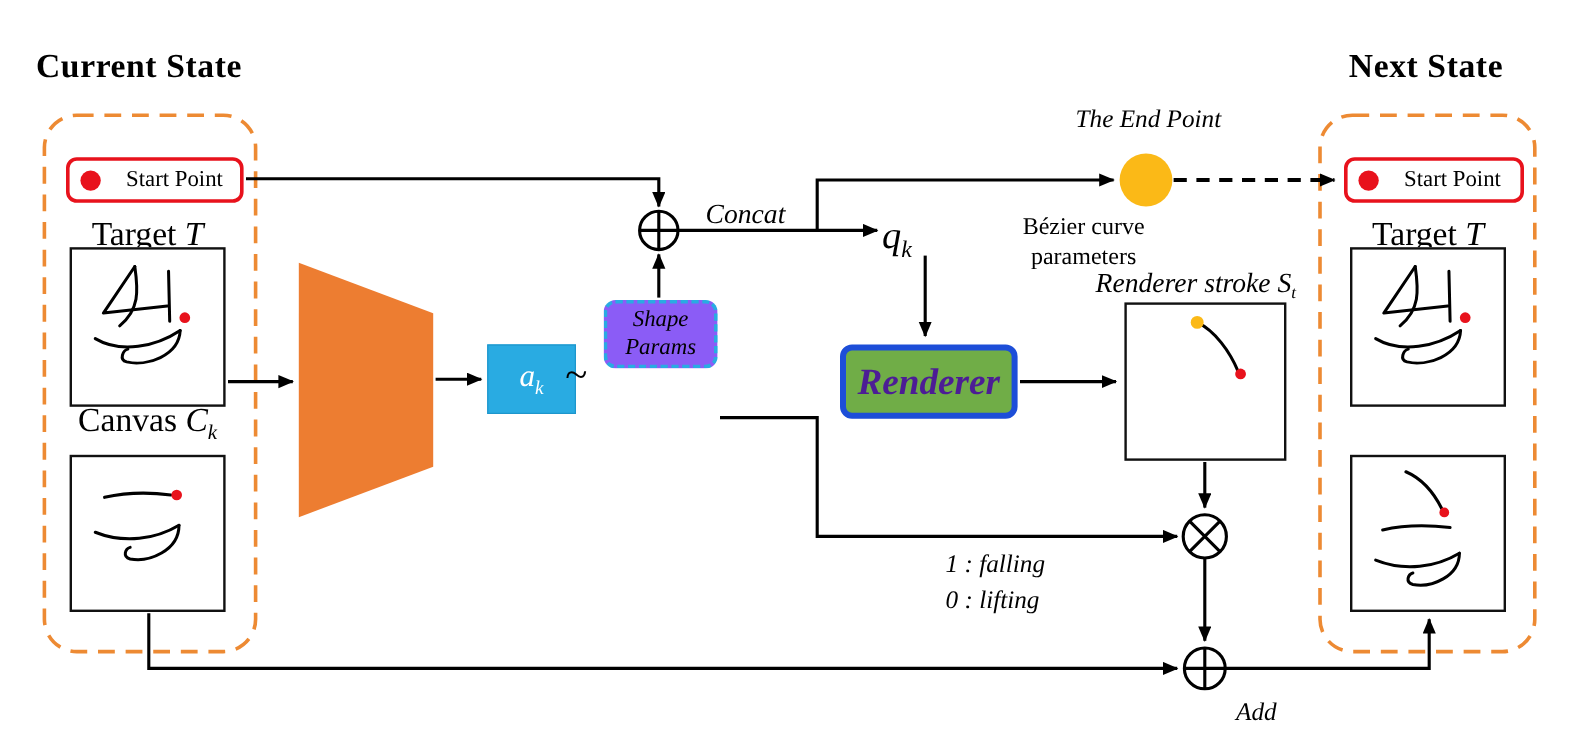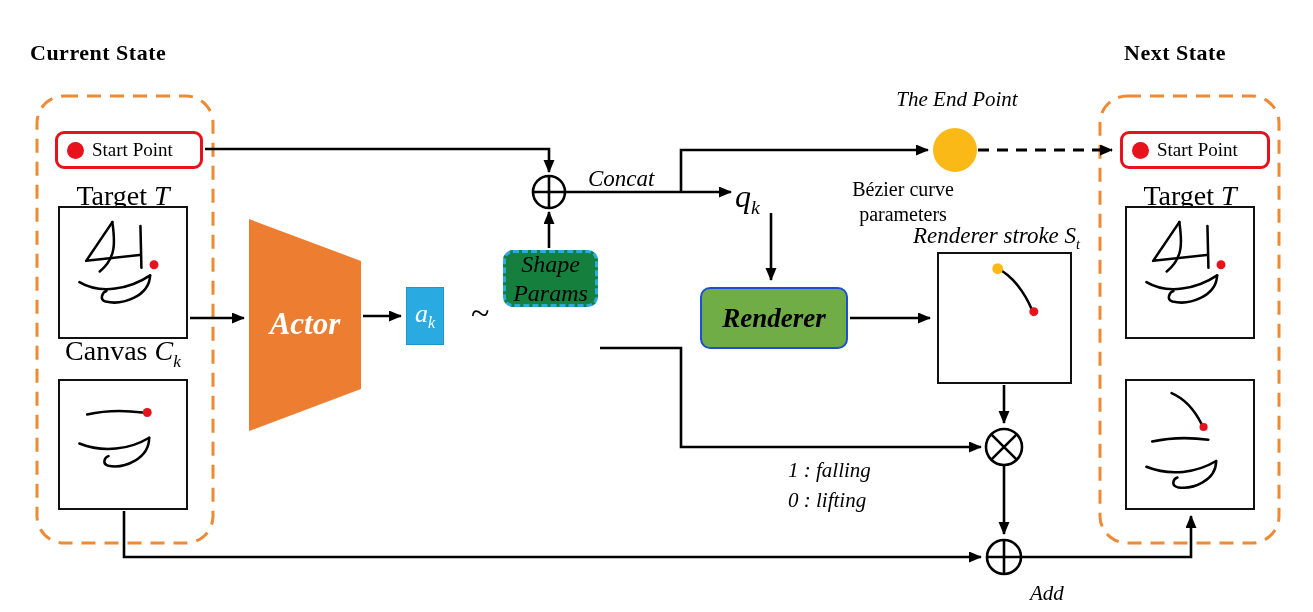--- a/index.html
+++ b/index.html
@@ -2,38 +2,38 @@
 <html><head>
 <meta charset="utf-8">
 <style>
   * { margin:0; padding:0; box-sizing:border-box; }
   html,body { background:#ffffff; }
   body { font-family:"Liberation Serif","DejaVu Serif",serif; color:#000; }
   .stage { position:relative; width:1313px; height:612px; background:#fff; overflow:hidden; }
   .abs { position:absolute; }
   svg.overlay { position:absolute; left:0; top:0; z-index:1; }
   .lbl { z-index:2; }
-  .heading { font-size:22px; font-weight:bold; letter-spacing:.5px; }
-  .startbox { display:flex; align-items:center; gap:8px; padding-left:9px;
+  .heading { font-size:28px; font-weight:bold; letter-spacing:.5px; }
+  .startbox { display:flex; align-items:center; gap:21px; padding-left:9px;
               border:3px solid #E8121C; border-radius:9px; background:#fff;
               font-size:19px; z-index:2; }
   .dot { width:17px; height:17px; border-radius:50%; background:#E8121C; flex:0 0 auto; }
   .imgbox { border:2.5px solid #111; background:#fff; z-index:2; }
   .imgbox svg { display:block; width:100%; height:100%; }
   .boxlabel { font-size:28px; text-align:center; z-index:2; }
   .actor-label { font-size:31px; font-weight:bold; font-style:italic; color:#fff;
                  text-align:center; z-index:2; }
   .ak { display:flex; align-items:center; justify-content:center; background:#29ABE2;
         border:1px solid #1d96cc; color:#fff; font-size:26px; z-index:2; }
   .tilde { font-size:34px; z-index:2; }
-  .dashedbox { border:3px dashed #29ABE2; border-radius:10px; background:#15803d;
+  .dashedbox { border:3px dashed #29ABE2; border-radius:10px; background:#8b5cf6;
                display:flex; flex-direction:column; align-items:center; justify-content:center;
-               font-style:italic; font-size:24px; line-height:1.2; z-index:2; }
+               font-style:italic; font-size:19px; line-height:1.2; z-index:2; }
   .renderer { display:flex; align-items:center; justify-content:center; background:#70AD47;
-              border:2px solid #1d4ed8; border-radius:10px; color:#000000; font-size:27px;
+              border:5px solid #1d4ed8; border-radius:10px; color:#4c1d95; font-size:31px;
               font-weight:bold; font-style:italic; z-index:2; }
   .note { font-style:italic; font-size:23px; z-index:2; }
   .note21 { font-style:italic; font-size:21px; z-index:2; }
   sub { font-size:0.62em; }
   .sk { stroke:#000; stroke-width:2.6; fill:none; stroke-linecap:round; stroke-linejoin:round; }
 </style>
 </head>
 <body>
 
 <div class="stage">
@@ -132,23 +132,22 @@
   <div class="abs lbl boxlabel" style="left:58px; top:335px; width:130px;">
     <span>Canvas</span>
     <i><span>C</span><sub>k</sub></i>
   </div>
   <div class="abs imgbox" style="left:58px; top:379px; width:130px; height:131px;">
     <svg viewBox="0 0 130 130">
         <use href="#g-canvas-k"></use>
       </svg>
   </div>
 
-  <div class="abs actor-label" style="left:249px; top:306px; width:112px;">Actor</div>
-
-  <div class="abs ak" style="left:406px; top:287px; width:38px; height:58px;">
+
+  <div class="abs ak" style="left:406px; top:287px; width:74px; height:58px;">
     <i><span>a</span><sub>k</sub></i>
   </div>
   <div class="abs lbl tilde" style="left:471px; top:294px;">~</div>
 
   <div class="abs dashedbox" style="left:503px; top:250px; width:95px; height:57px;">
     <span>Shape</span>
     <span>Params</span>
   </div>
 
   <div class="abs note" style="left:588px; top:166px;">Concat</div>

